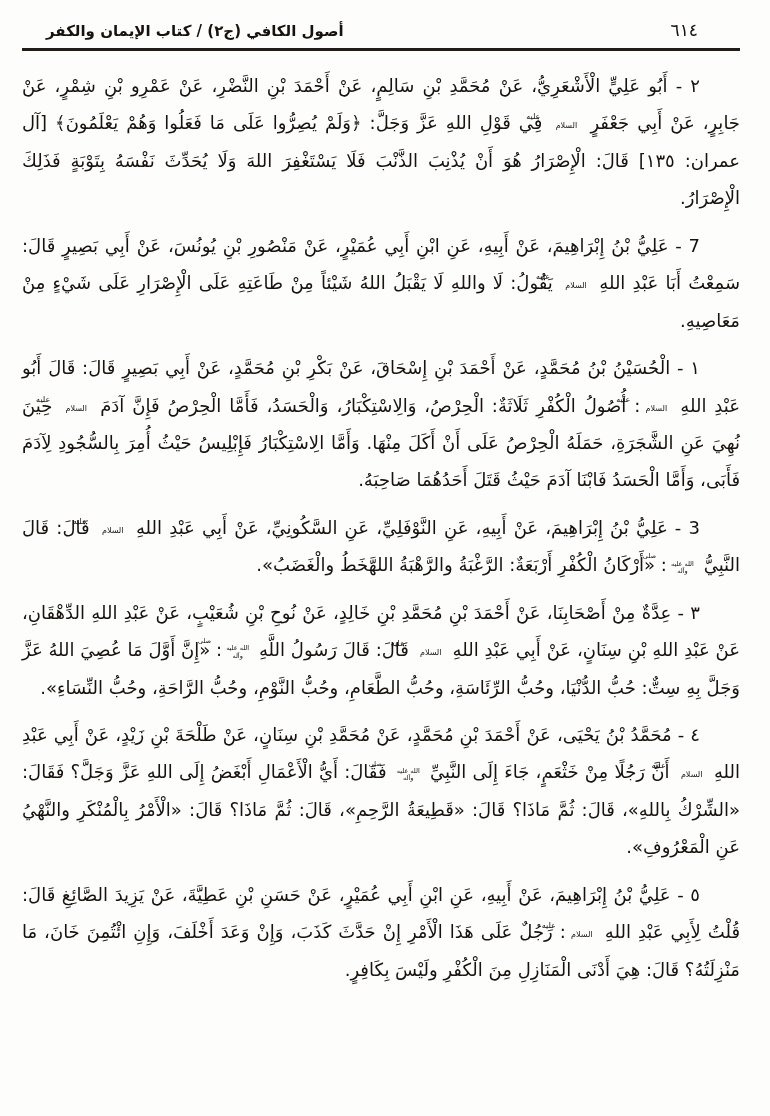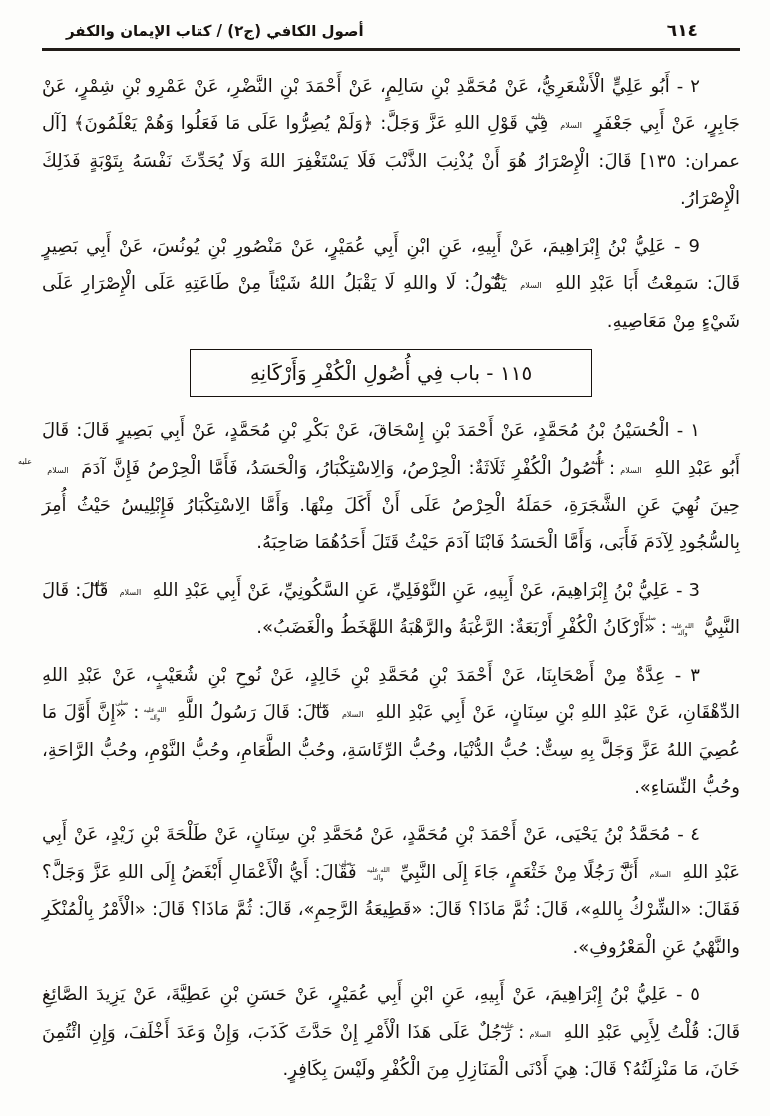--- a/index.html
+++ b/index.html
@@ -1,42 +1,42 @@
 <!DOCTYPE html>
 <html lang="ar" dir="rtl"><head>
 <meta charset="utf-8">
 <style>
   html,body{margin:0;padding:0;background:#ffffff;}
   .page{
     position:relative;
     width:770px;height:1116px;
     box-sizing:border-box;
     background:#fdfdfb;
-    padding:14px 30px 0 42px;
+    padding:14px 30px 0 22px;
     direction:rtl;
     font-family:"DejaVu Sans",sans-serif;
     color:#17120e;
     overflow:hidden;
   }
   .page-header{
     direction:ltr;
     display:flex;
     justify-content:space-between;
     align-items:flex-end;
     padding:6px 42px 0 24px;
   }
   .running-title{
     direction:rtl;
     font-size:15px;
     font-weight:bold;
     letter-spacing:0;
   }
   .page-number{
     font-size:17px;
-    font-weight:bold;
+    font-weight:normal;
   }
   .header-rule{
     height:3px;
     background:#211c18;
     margin-top:8px;
   }
   .page-body{
     margin-top:16px;
     font-size:18px;
     line-height:2.08;
@@ -80,22 +80,21 @@
 
   <header class="page-header">
     <div class="running-title">أصول الكافي (ج٢) / كتاب الإيمان والكفر</div>
     <div class="page-number">٦١٤</div>
   </header>
 
   <div class="header-rule"></div>
 
   <main class="page-body">
       <p class="hadith"><span>٢ - أَبُو عَلِيٍّ الْأَشْعَرِيُّ، عَنْ مُحَمَّدِ بْنِ سَالِمٍ، عَنْ أَحْمَدَ بْنِ النَّضْرِ، عَنْ عَمْرِو بْنِ شِمْرٍ، عَنْ جَابِرٍ، عَنْ أَبِي جَعْفَرٍ </span><span class="honorific h-as">عليه السلام</span><span> فِي قَوْلِ اللهِ عَزَّ وَجَلَّ: ﴿وَلَمْ يُصِرُّوا عَلَى مَا فَعَلُوا وَهُمْ يَعْلَمُونَ﴾ [آل عمران: ١٣٥] قَالَ: الْإِصْرَارُ هُوَ أَنْ يُذْنِبَ الذَّنْبَ فَلَا يَسْتَغْفِرَ اللهَ وَلَا يُحَدِّثَ نَفْسَهُ بِتَوْبَةٍ فَذَلِكَ الْإِصْرَارُ.</span></p>
-      <p class="hadith"><span>9 - عَلِيُّ بْنُ إِبْرَاهِيمَ، عَنْ أَبِيهِ، عَنِ ابْنِ أَبِي عُمَيْرٍ، عَنْ مَنْصُورِ بْنِ يُونُسَ، عَنْ أَبِي بَصِيرٍ قَالَ: سَمِعْتُ أَبَا عَبْدِ اللهِ </span><span class="honorific h-as">عليه السلام</span><span> يَقُولُ: لَا واللهِ لَا يَقْبَلُ اللهُ شَيْئاً مِنْ طَاعَتِهِ عَلَى الْإِصْرَارِ عَلَى شَيْءٍ مِنْ مَعَاصِيهِ.</span></p>
-      <div class="chapter-box"><span>١١٥ - باب فِي أُصُولِ الْكُفْرِ وَأَرْكَانِهِ</span></div>
+      <p class="hadith"><span>7 - عَلِيُّ بْنُ إِبْرَاهِيمَ، عَنْ أَبِيهِ، عَنِ ابْنِ أَبِي عُمَيْرٍ، عَنْ مَنْصُورِ بْنِ يُونُسَ، عَنْ أَبِي بَصِيرٍ قَالَ: سَمِعْتُ أَبَا عَبْدِ اللهِ </span><span class="honorific h-as">عليه السلام</span><span> يَقُولُ: لَا واللهِ لَا يَقْبَلُ اللهُ شَيْئاً مِنْ طَاعَتِهِ عَلَى الْإِصْرَارِ عَلَى شَيْءٍ مِنْ مَعَاصِيهِ.</span></p>
       <p class="hadith"><span>١ - الْحُسَيْنُ بْنُ مُحَمَّدٍ، عَنْ أَحْمَدَ بْنِ إِسْحَاقَ، عَنْ بَكْرِ بْنِ مُحَمَّدٍ، عَنْ أَبِي بَصِيرٍ قَالَ: قَالَ أَبُو عَبْدِ اللهِ </span><span class="honorific h-as">عليه السلام</span><span>: أُصُولُ الْكُفْرِ ثَلَاثَةٌ: الْحِرْصُ، وَالِاسْتِكْبَارُ، وَالْحَسَدُ، فَأَمَّا الْحِرْصُ فَإِنَّ آدَمَ </span><span class="honorific h-as">عليه السلام</span><span> حِينَ نُهِيَ عَنِ الشَّجَرَةِ، حَمَلَهُ الْحِرْصُ عَلَى أَنْ أَكَلَ مِنْهَا. وَأَمَّا الِاسْتِكْبَارُ فَإِبْلِيسُ حَيْثُ أُمِرَ بِالسُّجُودِ لِآدَمَ فَأَبَى، وَأَمَّا الْحَسَدُ فَابْنَا آدَمَ حَيْثُ قَتَلَ أَحَدُهُمَا صَاحِبَهُ.</span></p>
       <p class="hadith"><span>3 - عَلِيُّ بْنُ إِبْرَاهِيمَ، عَنْ أَبِيهِ، عَنِ النَّوْفَلِيِّ، عَنِ السَّكُونِيِّ، عَنْ أَبِي عَبْدِ اللهِ </span><span class="honorific h-as">عليه السلام</span><span> قَالَ: قَالَ النَّبِيُّ </span><span class="honorific h-sawa">صلى الله عليه وآله</span><span>: «أَرْكَانُ الْكُفْرِ أَرْبَعَةٌ: الرَّغْبَةُ والرَّهْبَةُ اللهَّخَطُ والْغَضَبُ».</span></p>
       <p class="hadith"><span>٣ - عِدَّةٌ مِنْ أَصْحَابِنَا، عَنْ أَحْمَدَ بْنِ مُحَمَّدِ بْنِ خَالِدٍ، عَنْ نُوحِ بْنِ شُعَيْبٍ، عَنْ عَبْدِ اللهِ الدِّهْقَانِ، عَنْ عَبْدِ اللهِ بْنِ سِنَانٍ، عَنْ أَبِي عَبْدِ اللهِ </span><span class="honorific h-as">عليه السلام</span><span> قَالَ: قَالَ رَسُولُ اللَّهِ </span><span class="honorific h-sawa">صلى الله عليه وآله</span><span>: «إِنَّ أَوَّلَ مَا عُصِيَ اللهُ عَزَّ وَجَلَّ بِهِ سِتٌّ: حُبُّ الدُّنْيَا، وحُبُّ الرِّئَاسَةِ، وحُبُّ الطَّعَامِ، وحُبُّ النَّوْمِ، وحُبُّ الرَّاحَةِ، وحُبُّ النِّسَاءِ».</span></p>
       <p class="hadith"><span>٤ - مُحَمَّدُ بْنُ يَحْيَى، عَنْ أَحْمَدَ بْنِ مُحَمَّدٍ، عَنْ مُحَمَّدِ بْنِ سِنَانٍ، عَنْ طَلْحَةَ بْنِ زَيْدٍ، عَنْ أَبِي عَبْدِ اللهِ </span><span class="honorific h-as">عليه السلام</span><span> أَنَّ رَجُلًا مِنْ خَثْعَمٍ، جَاءَ إِلَى النَّبِيِّ </span><span class="honorific h-sawa">صلى الله عليه وآله</span><span> فَقَالَ: أَيُّ الْأَعْمَالِ أَبْغَضُ إِلَى اللهِ عَزَّ وَجَلَّ؟ فَقَالَ: «الشِّرْكُ بِاللهِ»، قَالَ: ثُمَّ مَاذَا؟ قَالَ: «قَطِيعَةُ الرَّحِمِ»، قَالَ: ثُمَّ مَاذَا؟ قَالَ: «الْأَمْرُ بِالْمُنْكَرِ والنَّهْيُ عَنِ الْمَعْرُوفِ».</span></p>
       <p class="hadith"><span>٥ - عَلِيُّ بْنُ إِبْرَاهِيمَ، عَنْ أَبِيهِ، عَنِ ابْنِ أَبِي عُمَيْرٍ، عَنْ حَسَنِ بْنِ عَطِيَّةَ، عَنْ يَزِيدَ الصَّائِغِ قَالَ: قُلْتُ لِأَبِي عَبْدِ اللهِ </span><span class="honorific h-as">عليه السلام</span><span>: رَجُلٌ عَلَى هَذَا الْأَمْرِ إِنْ حَدَّثَ كَذَبَ، وَإِنْ وَعَدَ أَخْلَفَ، وَإِنِ ائْتُمِنَ خَانَ، مَا مَنْزِلَتُهُ؟ قَالَ: هِيَ أَدْنَى الْمَنَازِلِ مِنَ الْكُفْرِ ولَيْسَ بِكَافِرٍ.</span></p>
     </main>
 
 </div>
 
 </body></html>

